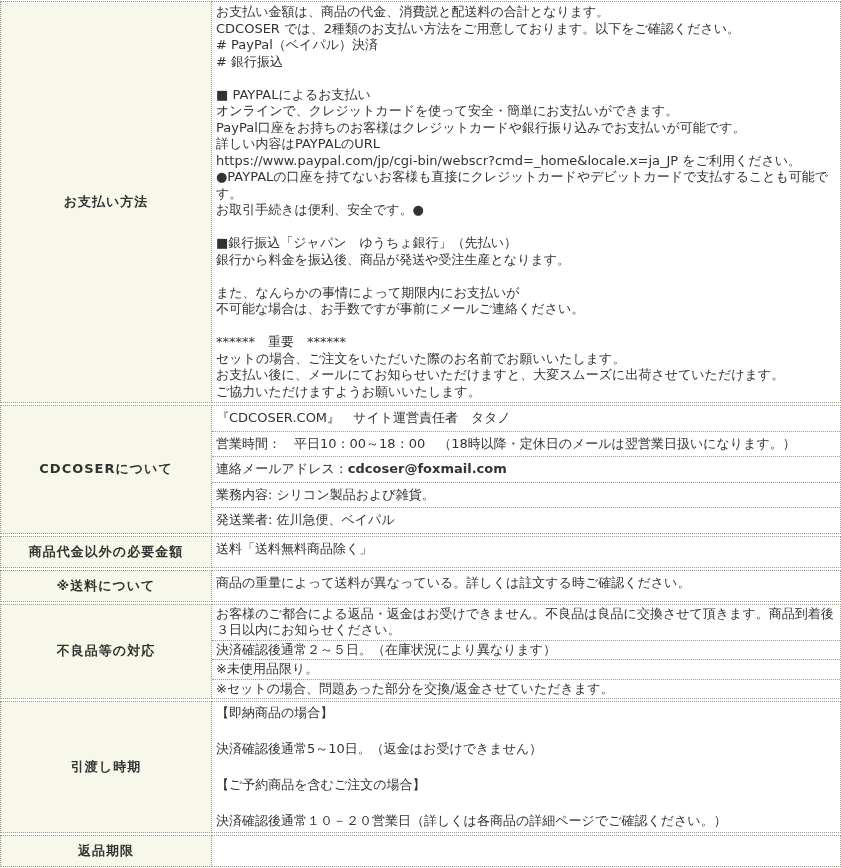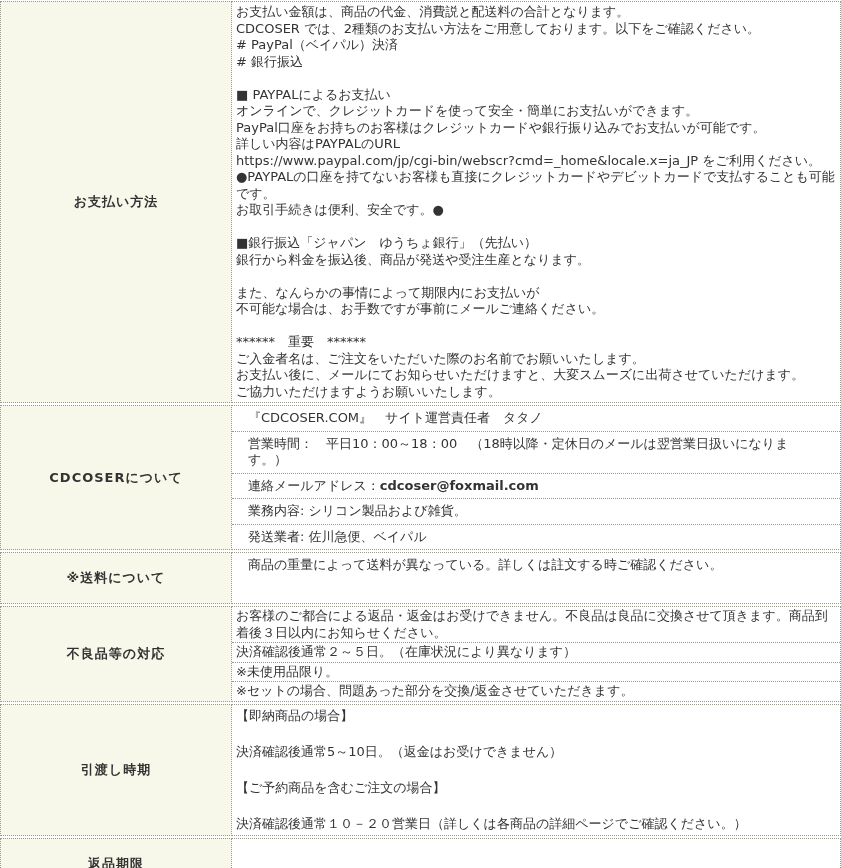--- a/index.html
+++ b/index.html
@@ -21,33 +21,33 @@
     margin-top: -1px;
   }
   th.label {
     width: 198px;
     background: var(--label-bg, #f8f8ea);
     border: 1px dotted var(--border, #99998f);
     font-weight: bold;
     font-size: 13px;
     text-align: center;
     vertical-align: middle;
-    padding: 16px;
+    padding: 6px;
     letter-spacing: 1px;
   }
   td.content {
     border: 1px dotted var(--border, #99998f);
     border-left: none;
     background: #ffffff;
     vertical-align: top;
     padding: 0;
     font-size: 13px;
   }
   .subrow {
-    padding: 4px 16px;
+    padding: 4px 4px;
     border-bottom: 1px dotted var(--border, #99998f);
   }
   .subrow:last-child { border-bottom: none; }
   
   .sec-0 .subrow { padding: 2px 4px; }
   .sec-4 .subrow { padding: 1px 4px; }
   .sec-5 .subrow { padding: 2px 4px; }
   .sec-6 .subrow { padding: 1px 4px; }
   .sec-7 .subrow { padding: 2px 4px; }
   .line {
@@ -81,21 +81,21 @@
               <div class="line"><span>●PAYPALの口座を持てないお客様も直接にクレジットカードやデビットカードで支払することも可能です。</span></div>
               <div class="line"><span>お取引手続きは便利、安全です。●</span></div>
               <div class="line">&nbsp;</div>
               <div class="line"><span>■銀行振込「ジャパン　ゆうちょ銀行」（先払い）</span></div>
               <div class="line"><span>銀行から料金を振込後、商品が発送や受注生産となります。</span></div>
               <div class="line">&nbsp;</div>
               <div class="line"><span>また、なんらかの事情によって期限内にお支払いが</span></div>
               <div class="line"><span>不可能な場合は、お手数ですが事前にメールご連絡ください。</span></div>
               <div class="line">&nbsp;</div>
               <div class="line"><span>******　重要　******</span></div>
-              <div class="line"><span>ご入金者名は、ご注文をいただいた際のお名前でお願いいたします。</span></div>
+              <div class="line"><span>セットの場合、ご注文をいただいた際のお名前でお願いいたします。</span></div>
               <div class="line"><span>お支払い後に、メールにてお知らせいただけますと、大変スムーズに出荷させていただけます。</span></div>
               <div class="line"><span>ご協力いただけますようお願いいたします。</span></div>
             </div>
           </td>
         </tr>
         <tr>
           <th class="label">CDCOSERについて</th>
           <td class="content sec-1">
             <div class="subrow">
               <div class="line"><span>『CDCOSER.COM』　サイト運営責任者　タタノ</span></div>
@@ -104,20 +104,28 @@
               <div class="line"><span>営業時間：　平日10：00～18：00　（18時以降・定休日のメールは翌営業日扱いになります。）</span></div>
             </div>
             <div class="subrow">
               <div class="line"><span>連絡メールアドレス：</span><span class="bold">cdcoser@foxmail.com</span></div>
             </div>
             <div class="subrow">
               <div class="line"><span>業務内容: シリコン製品および雑貨。</span></div>
             </div>
             <div class="subrow">
               <div class="line"><span>発送業者: 佐川急便、ベイパル</span></div>
+            </div>
+          </td>
+        </tr>
+        <tr>
+          <th class="label">商品代金以外の必要金額</th>
+          <td class="content sec-2">
+            <div class="subrow">
+              <div class="line"><span>送料「送料無料商品除く」</span></div>
             </div>
           </td>
         </tr>
         <tr>
           <th class="label">※送料について</th>
           <td class="content sec-3">
             <div class="subrow">
               <div class="line"><span>商品の重量によって送料が異なっている。詳しくは註文する時ご確認ください。</span></div>
             </div>
           </td>

